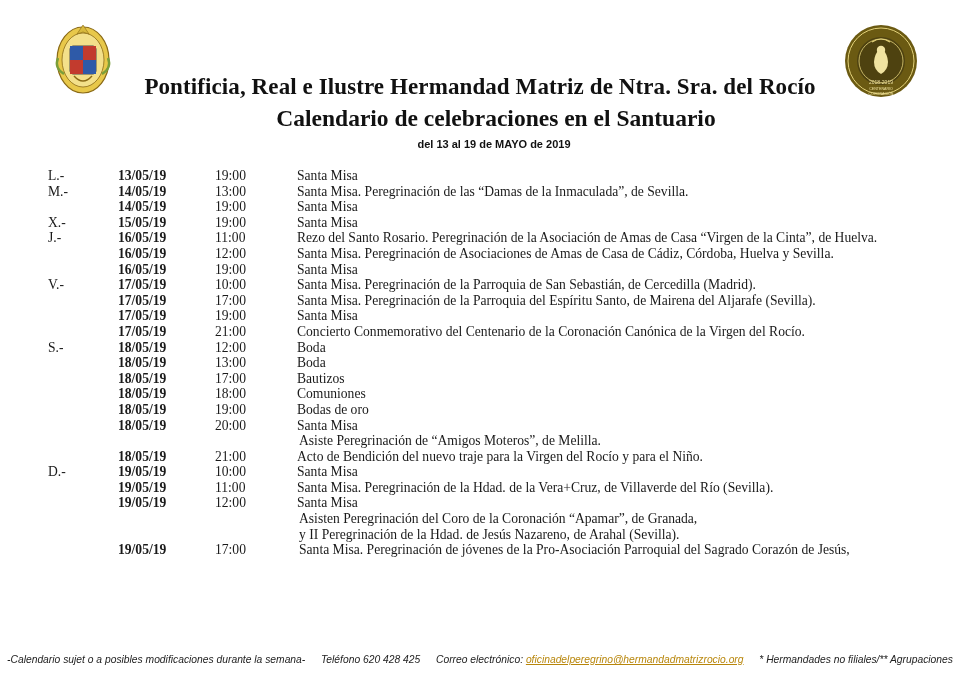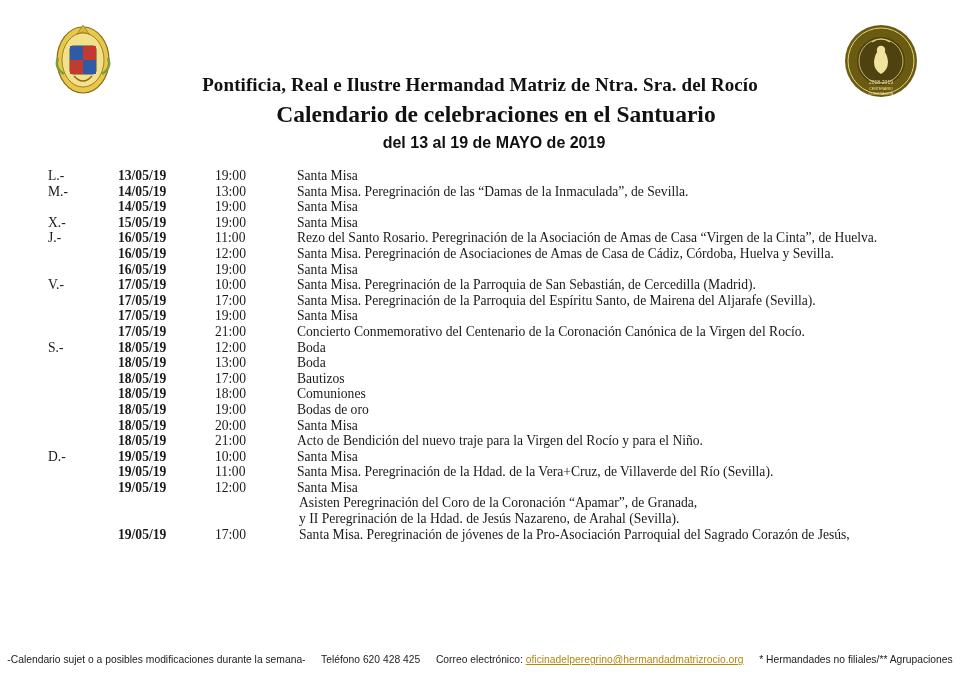--- a/index.html
+++ b/index.html
@@ -33,37 +33,37 @@
     right: 42px;
     top: 24px;
     width: 74px;
     height: 74px;
   }
   .titles {
     padding-top: 74px;
     text-align: center;
   }
   .title-main {
-    font-size: 19px;
+    font-size: 23px;
     font-weight: bold;
     letter-spacing: 0.1px;
     color: #111;
     line-height: 1.15;
   }
   .title-sub {
     font-size: 23.5px;
     font-weight: bold;
     color: #111;
     margin-top: 5px;
     line-height: 1.15;
     padding-left: 32px;
   }
   .title-range {
     font-family: "Liberation Sans", sans-serif;
-    font-size: 16px;
+    font-size: 11px;
     font-weight: bold;
     color: #111;
     margin-top: 6px;
     padding-left: 28px;
   }
 
   
   .schedule {
     margin-top: 16px;
     padding-left: 48px;
@@ -106,20 +106,21 @@
   
   .footer {
     position: absolute;
     left: 0;
     right: 0;
     bottom: 14px;
     text-align: center;
     font-family: "Liberation Sans", sans-serif;
     font-size: 10.3px;
     color: #222;
+    font-style: italic;
   }
   .footer a {
     color: #b8860b;
     text-decoration: underline;
   }
   .footer .sep {
     display: inline-block;
     width: 10px;
   }
 </style>
@@ -260,20 +261,26 @@
           <td class="col-date">18/05/19</td>
           <td class="col-time">19:00</td>
           <td class="col-desc">Bodas de oro</td>
         </tr>
         <tr>
           <td class="col-day"></td>
           <td class="col-date">18/05/19</td>
           <td class="col-time">20:00</td>
           <td class="col-desc">Santa Misa</td>
         </tr>
+        <tr class="note">
+          <td class="col-day"></td>
+          <td class="col-date"></td>
+          <td class="col-time"></td>
+          <td class="col-desc col-note">Asiste Peregrinación de “Amigos Moteros”, de Melilla.</td>
+        </tr>
         <tr>
           <td class="col-day"></td>
           <td class="col-date">18/05/19</td>
           <td class="col-time">21:00</td>
           <td class="col-desc">Acto de Bendición del nuevo traje para la Virgen del Rocío y para el Niño.</td>
         </tr>
         <tr>
           <td class="col-day">D.-</td>
           <td class="col-date">19/05/19</td>
           <td class="col-time">10:00</td>

